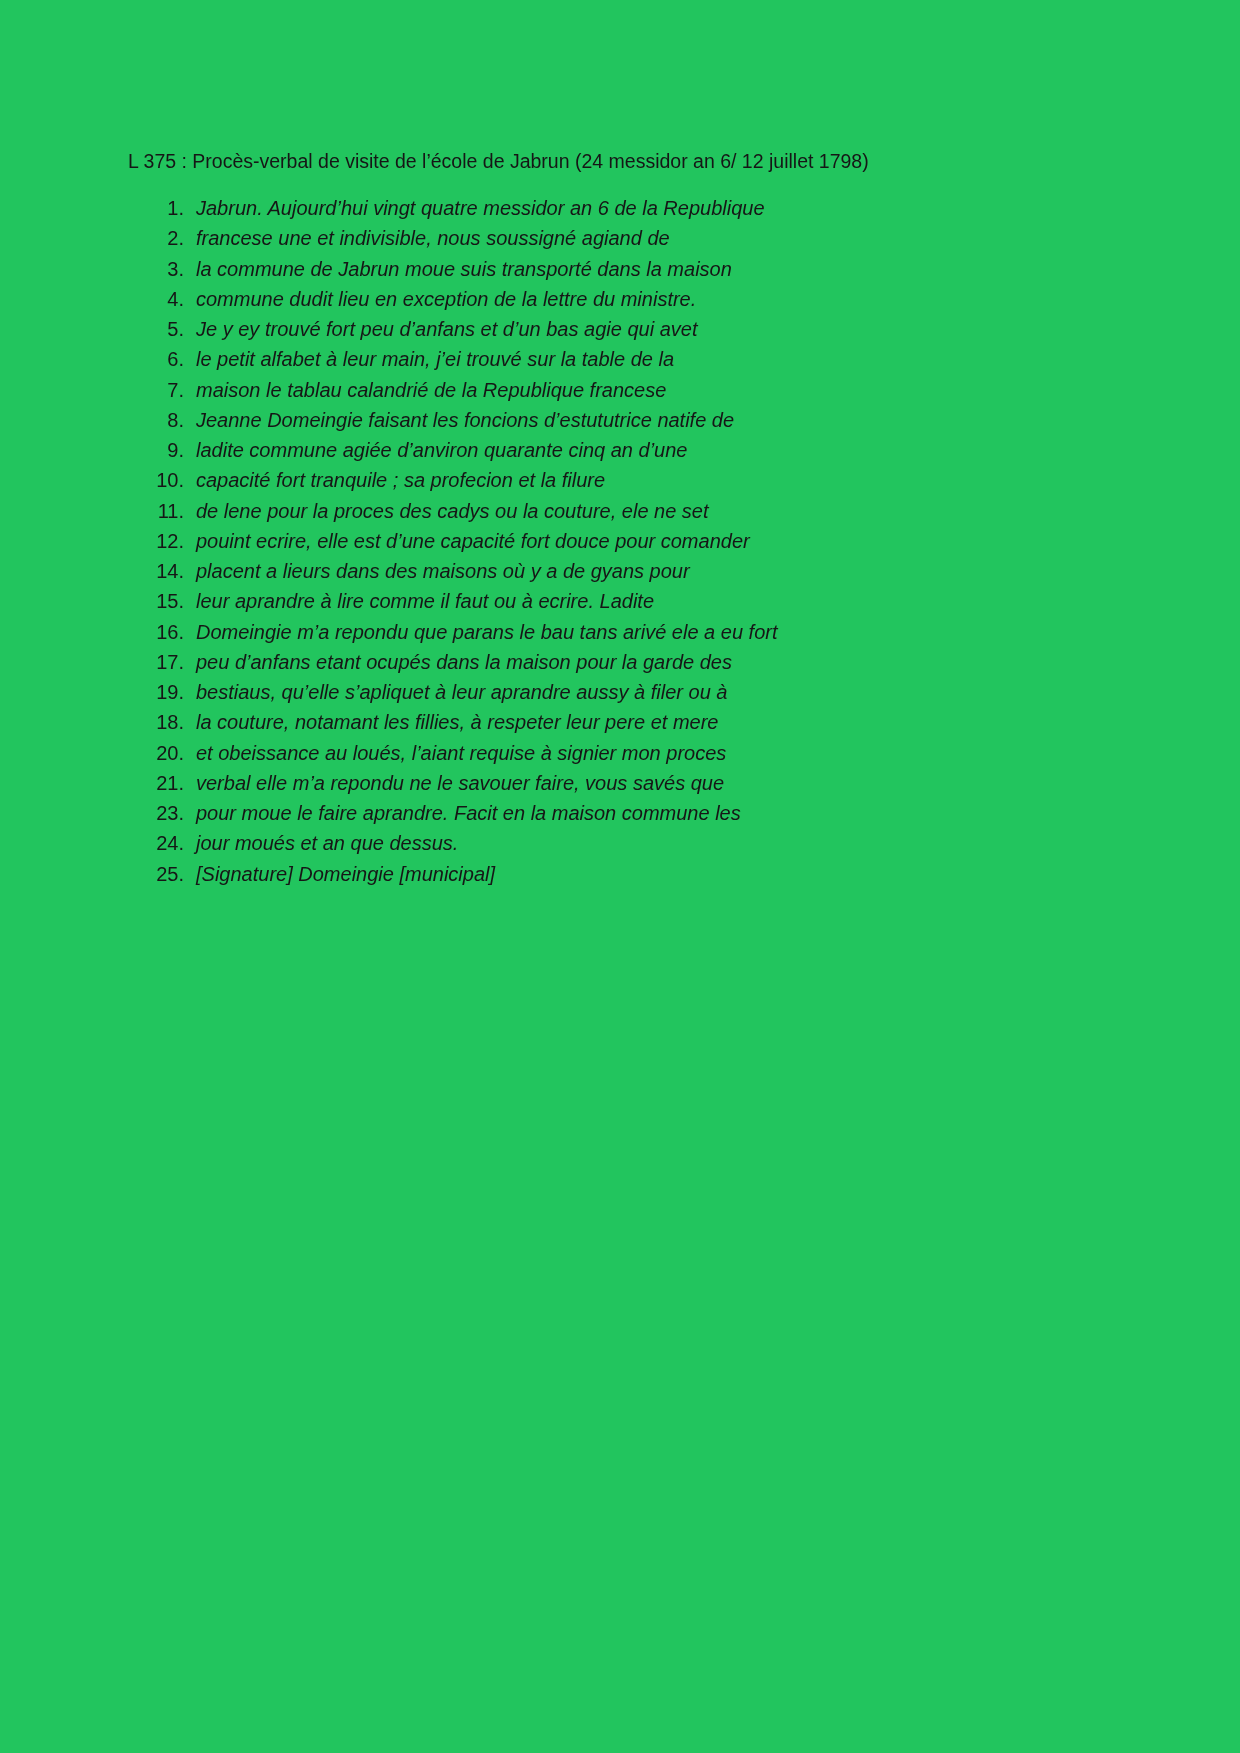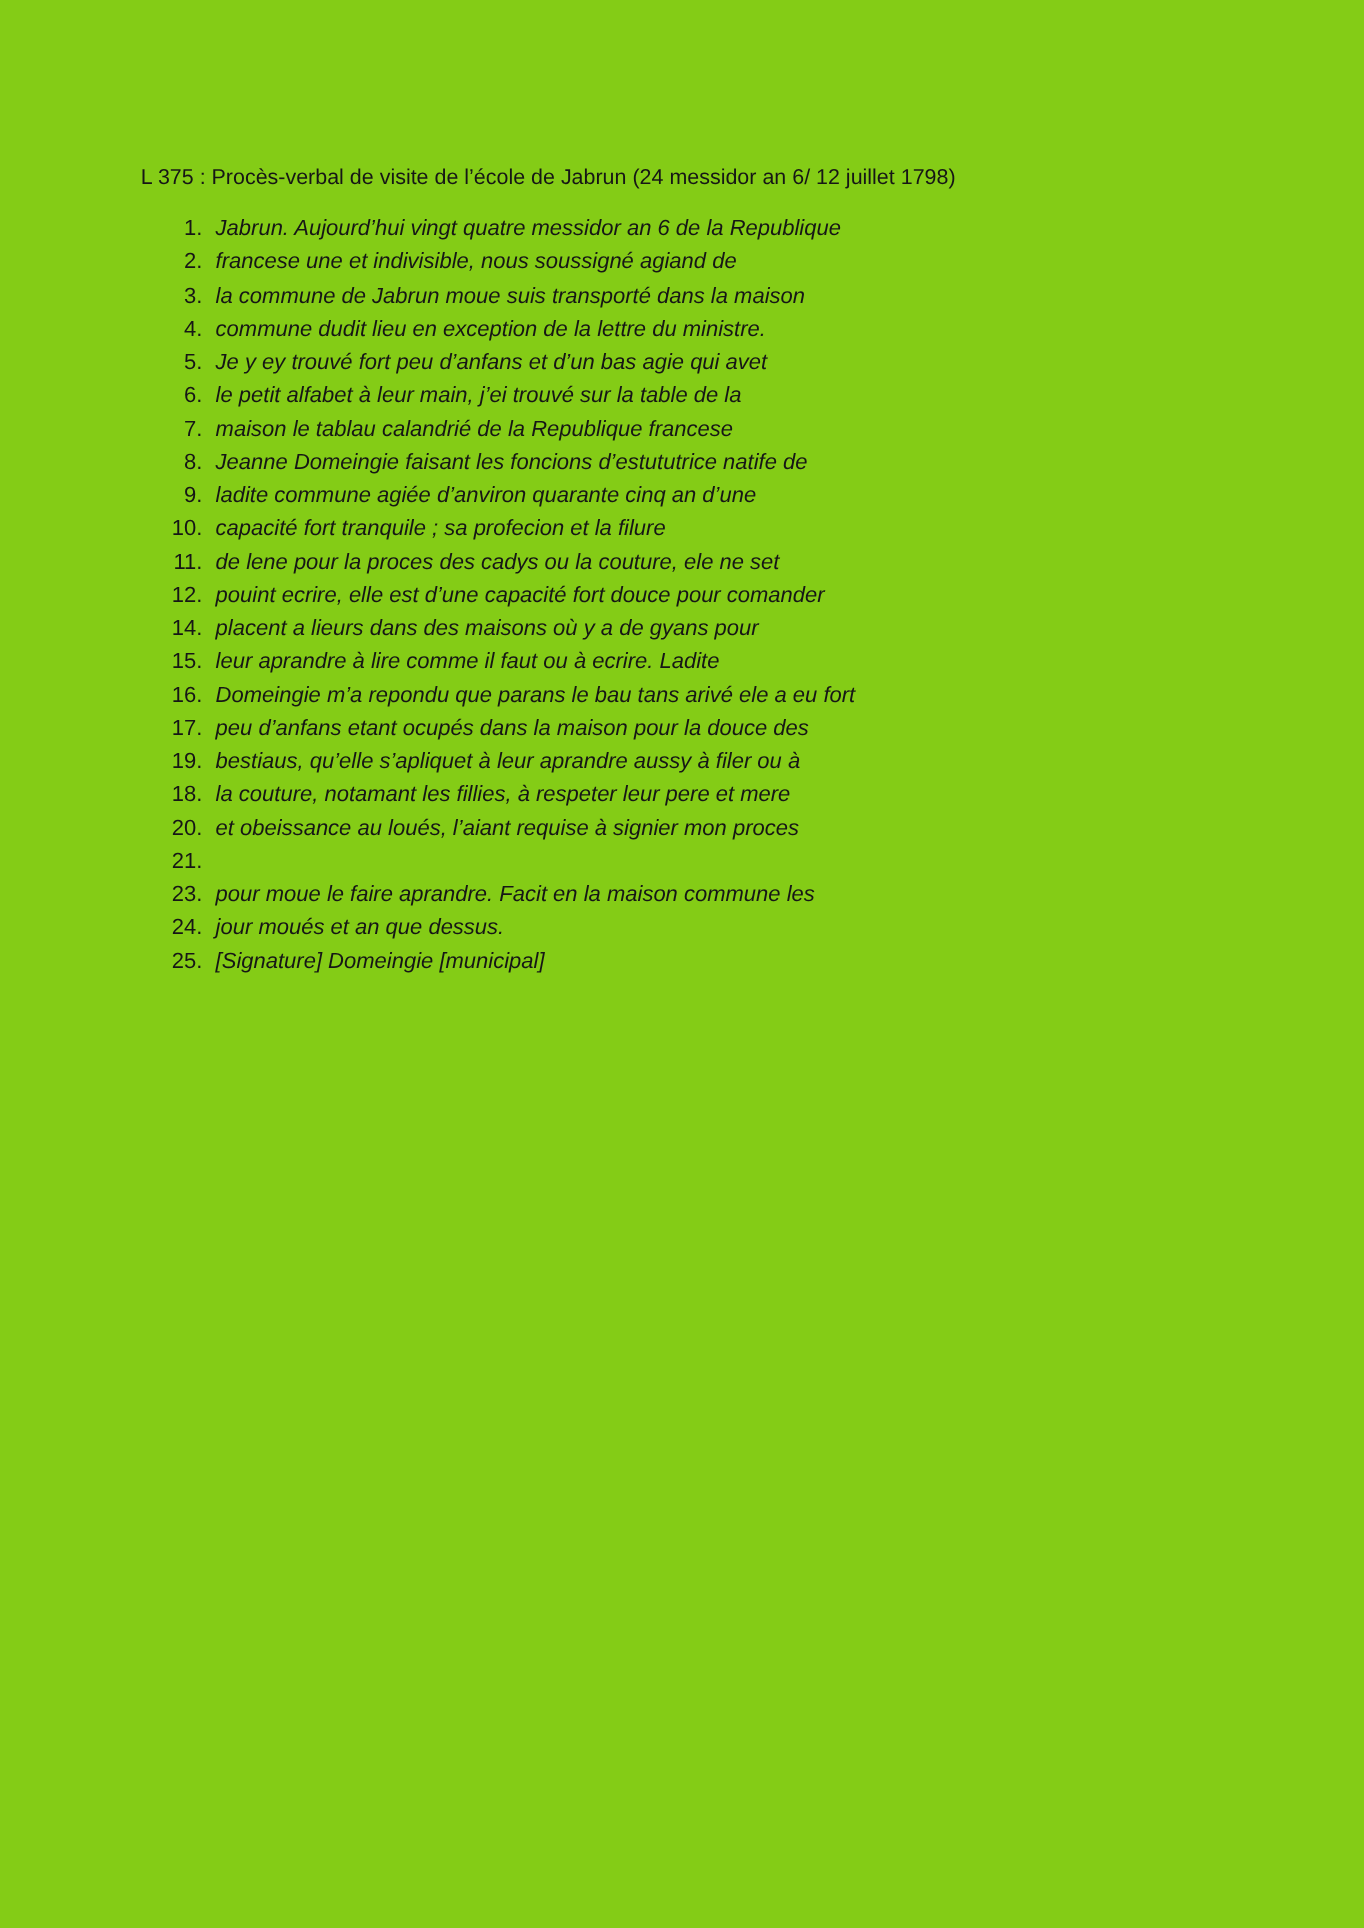--- a/index.html
+++ b/index.html
@@ -4,21 +4,21 @@
 <style>
   html, body {
     margin: 0;
     padding: 0;
     background: #ffffff;
   }
   .page {
     position: relative;
     width: 1240px;
     height: 1753px;
-    background: #84cc16;
+    background: #22c55e;
     color: #161616;
     font-family: "Liberation Sans", "DejaVu Sans", sans-serif;
     overflow: hidden;
   }
   .title {
     position: absolute;
     left: 128px;
     top: 146px;
     margin: 0;
     font-size: 19.5px;
@@ -114,36 +114,37 @@
       <li>
         <span class="num">15.</span>
         <span class="txt">leur aprandre à lire comme il faut ou à ecrire. Ladite</span>
       </li>
       <li>
         <span class="num">16.</span>
         <span class="txt">Domeingie m’a repondu que parans le bau tans arivé ele a eu fort</span>
       </li>
       <li>
         <span class="num">17.</span>
-        <span class="txt">peu d’anfans etant ocupés dans la maison pour la douce des</span>
+        <span class="txt">peu d’anfans etant ocupés dans la maison pour la garde des</span>
       </li>
       <li>
         <span class="num">19.</span>
         <span class="txt">bestiaus, qu’elle s’apliquet à leur aprandre aussy à filer ou à</span>
       </li>
       <li>
         <span class="num">18.</span>
         <span class="txt">la couture, notamant les fillies, à respeter leur pere et mere</span>
       </li>
       <li>
         <span class="num">20.</span>
         <span class="txt">et obeissance au loués, l’aiant requise à signier mon proces</span>
       </li>
       <li>
         <span class="num">21.</span>
+        <span class="txt">verbal elle m’a repondu ne le savouer faire, vous savés que</span>
       </li>
       <li>
         <span class="num">23.</span>
         <span class="txt">pour moue le faire aprandre. Facit en la maison commune les</span>
       </li>
       <li>
         <span class="num">24.</span>
         <span class="txt">jour moués et an que dessus.</span>
       </li>
       <li>

